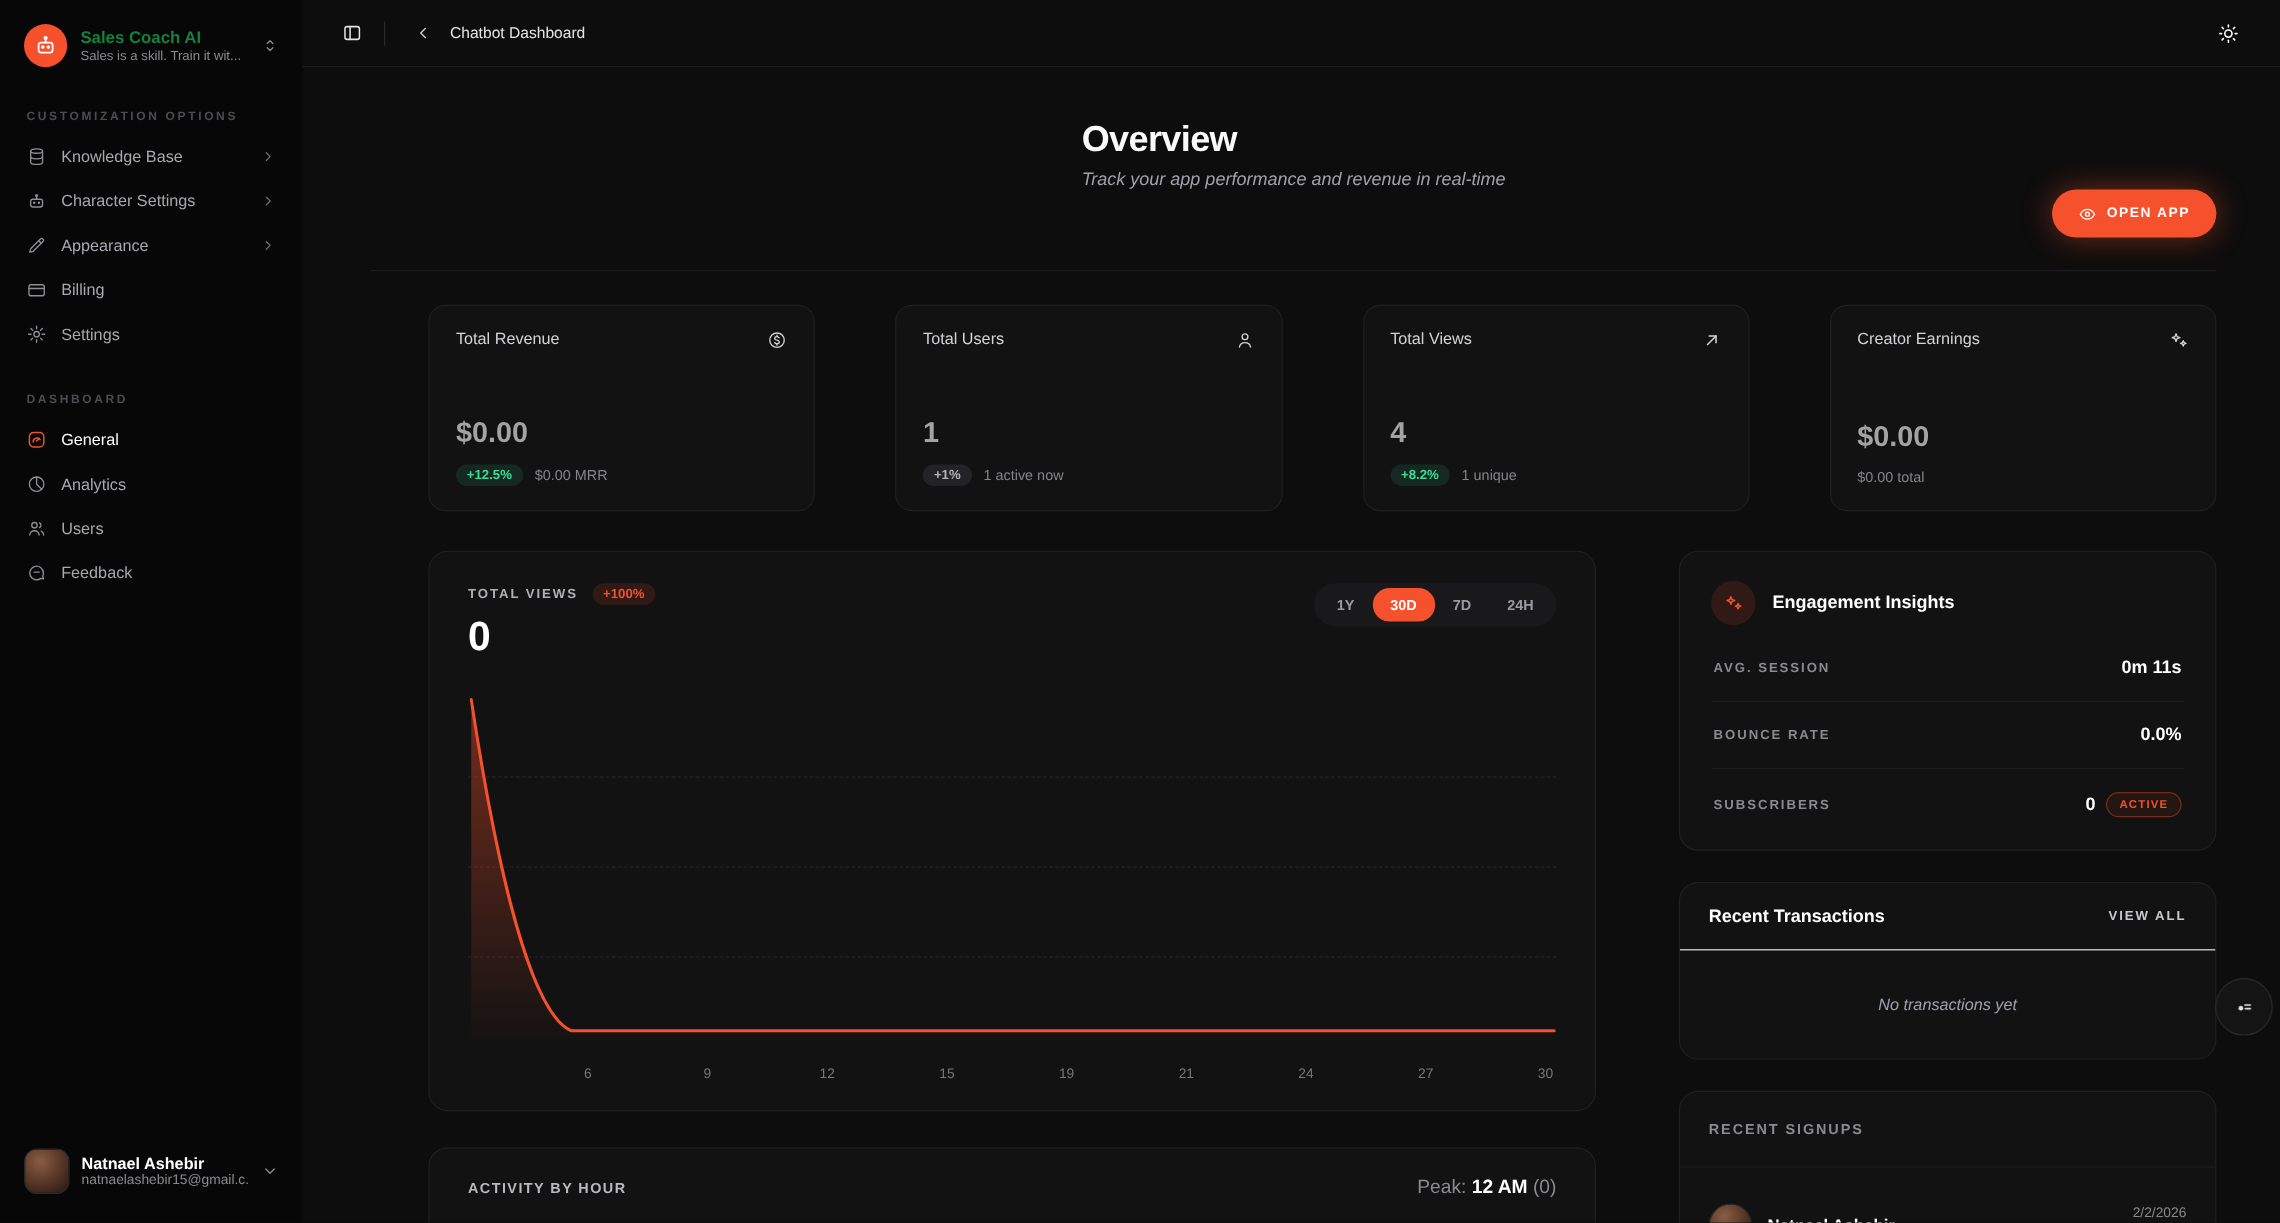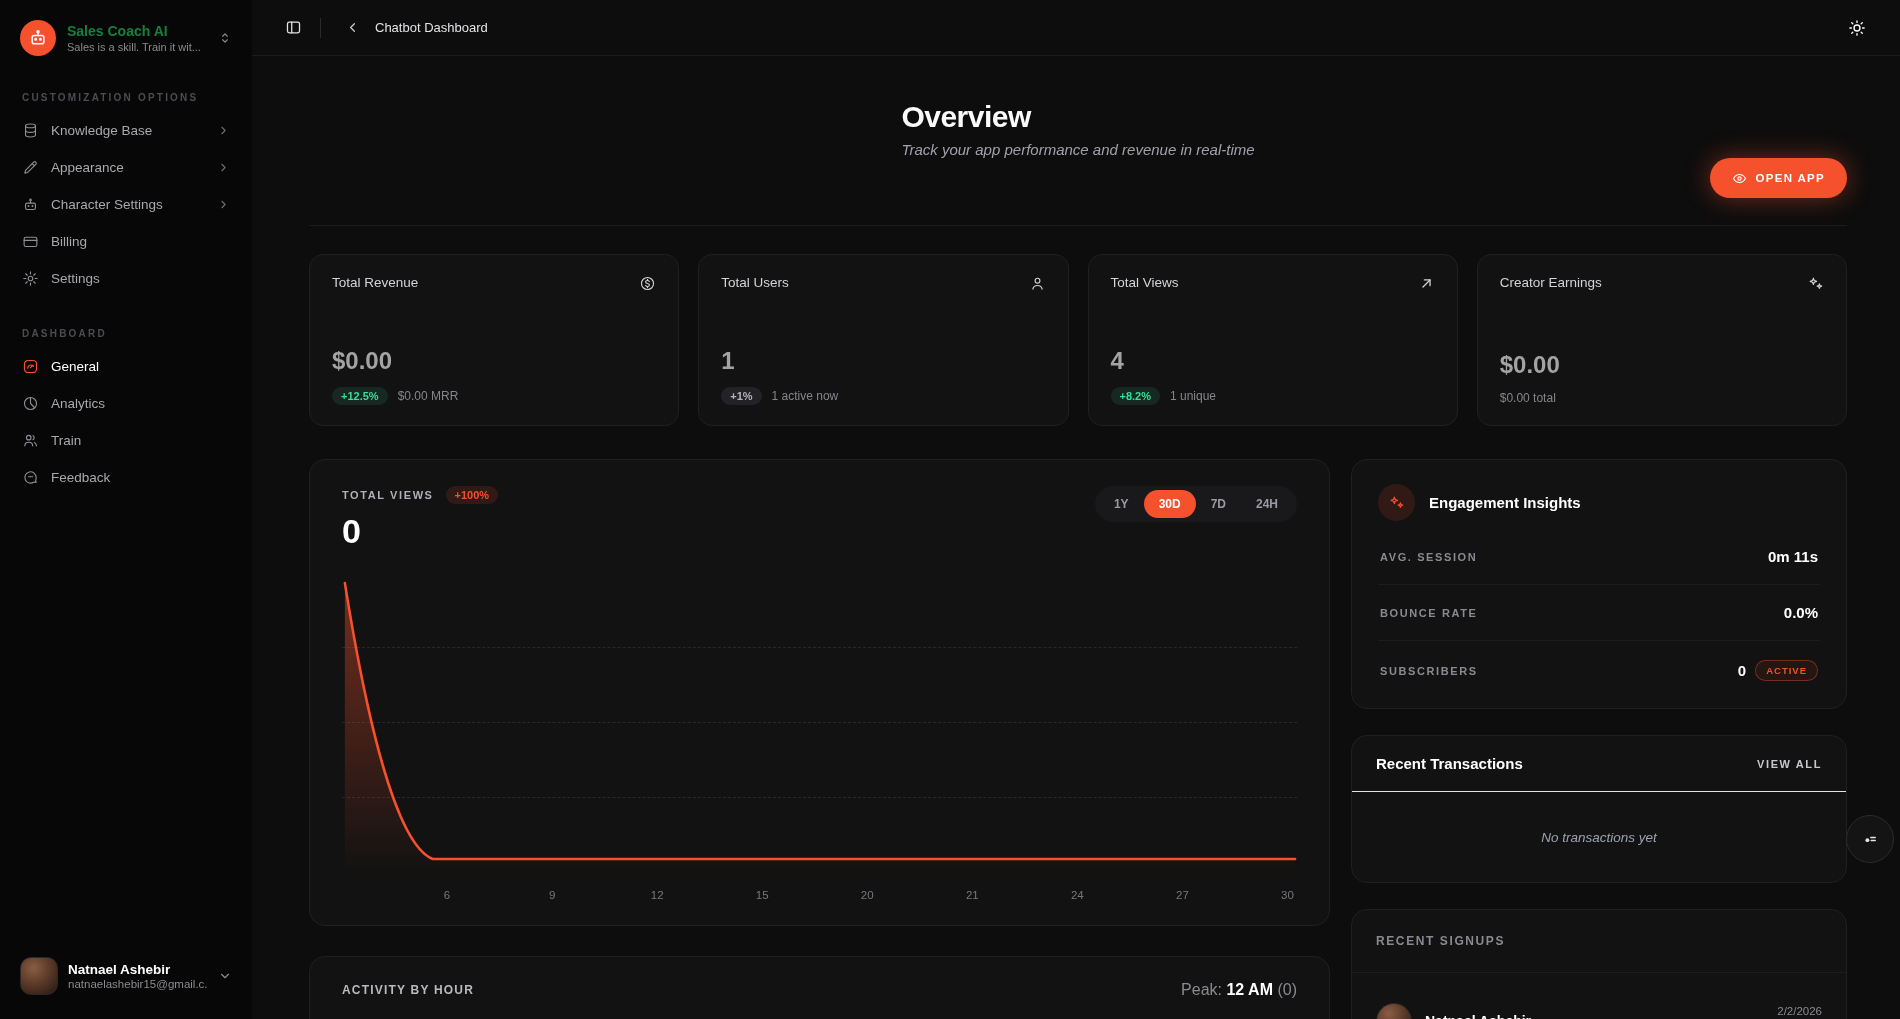--- a/index.html
+++ b/index.html
@@ -54,21 +54,21 @@
   .ov-title { font-size:30px; font-weight:800; color:#fafafa; letter-spacing:-0.5px; }
   .ov-sub { font-size:15px; font-style:italic; color:#a1a1aa; margin-top:7px; }
   .open-app { margin-left:auto; height:40px; padding:0 22px; border-radius:999px; border:none;
     background:#f4512c; color:#fff; font-family:inherit; font-size:11.5px; font-weight:700;
     letter-spacing:1.3px; display:flex; align-items:center; gap:9px; cursor:pointer;
     box-shadow:0 0 26px rgba(244,81,44,.45); }
   .hr { border-top:1px solid #1c1c1e; margin-top:27px; }
 
   
   .stats { margin-top:28px; display:grid; grid-template-columns:repeat(4,1fr); gap:19px; }
-  .card { background:#121212; border:1px solid #202022; border-radius:14px; }
+  .card { background:#121212; border:1px solid #202022; border-radius:14px;margin-left:48px; }
   .stat-card { padding:20px 22px; height:172px; display:flex; flex-direction:column; }
   .stat-head { display:flex; align-items:flex-start; justify-content:space-between; }
   .stat-title { font-size:13.5px; color:#d4d4d8; }
   .stat-ic { color:#d4d4d8; display:flex; }
   .stat-value { margin-top:auto; font-size:24px; font-weight:800; color:#a3a3a3; }
   .stat-meta { margin-top:12px; display:flex; align-items:center; gap:10px; }
   .pill { font-size:11px; font-weight:700; padding:3px 9px; border-radius:999px; }
   .pill.green { color:#3ddc97; background:rgba(52,211,153,.12); }
   .pill.gray { color:#b3b3ba; background:#232327; }
   .pill.accent { color:#f4512c; background:rgba(244,81,44,.14); }
@@ -182,50 +182,50 @@
       <span class="lbl">Knowledge Base</span>
       <span class="chev">
           <svg width="13" height="13" viewBox="0 0 24 24" fill="none" stroke="currentColor" stroke-width="2" stroke-linecap="round" stroke-linejoin="round">
             <polyline points="9 6 15 12 9 18"></polyline>
           </svg>
         </span>
     </div>
     <div class="side-item">
       <span class="ic">
           <svg width="17" height="17" viewBox="0 0 24 24" fill="none" stroke="currentColor" stroke-width="1.6" stroke-linecap="round" stroke-linejoin="round">
-            <path d="M4 20l1-4L16.5 4.5a2.1 2.1 0 0 1 3 3L8 19l-4 1z"></path>
-            <line x1="14.5" y1="6.5" x2="17.5" y2="9.5"></line>
-          </svg>
-        </span>
-      <span class="lbl">Appearance</span>
-      <span class="chev">
-          <svg width="13" height="13" viewBox="0 0 24 24" fill="none" stroke="currentColor" stroke-width="2" stroke-linecap="round" stroke-linejoin="round">
-            <polyline points="9 6 15 12 9 18"></polyline>
-          </svg>
-        </span>
-    </div>
-    <div class="side-item">
-      <span class="ic">
-          <svg width="17" height="17" viewBox="0 0 24 24" fill="none" stroke="currentColor" stroke-width="1.6" stroke-linecap="round" stroke-linejoin="round">
             <rect x="5" y="10" width="14" height="9" rx="2.5"></rect>
             <line x1="12" y1="10" x2="12" y2="6.5"></line>
             <circle cx="12" cy="5.5" r="1"></circle>
             <circle cx="9.2" cy="14" r="0.6" fill="currentColor"></circle>
             <circle cx="14.8" cy="14" r="0.6" fill="currentColor"></circle>
           </svg>
         </span>
       <span class="lbl">Character Settings</span>
       <span class="chev">
           <svg width="13" height="13" viewBox="0 0 24 24" fill="none" stroke="currentColor" stroke-width="2" stroke-linecap="round" stroke-linejoin="round">
             <polyline points="9 6 15 12 9 18"></polyline>
           </svg>
         </span>
     </div>
     <div class="side-item">
       <span class="ic">
+          <svg width="17" height="17" viewBox="0 0 24 24" fill="none" stroke="currentColor" stroke-width="1.6" stroke-linecap="round" stroke-linejoin="round">
+            <path d="M4 20l1-4L16.5 4.5a2.1 2.1 0 0 1 3 3L8 19l-4 1z"></path>
+            <line x1="14.5" y1="6.5" x2="17.5" y2="9.5"></line>
+          </svg>
+        </span>
+      <span class="lbl">Appearance</span>
+      <span class="chev">
+          <svg width="13" height="13" viewBox="0 0 24 24" fill="none" stroke="currentColor" stroke-width="2" stroke-linecap="round" stroke-linejoin="round">
+            <polyline points="9 6 15 12 9 18"></polyline>
+          </svg>
+        </span>
+    </div>
+    <div class="side-item">
+      <span class="ic">
           <svg width="17" height="17" viewBox="0 0 24 24" fill="none" stroke="currentColor" stroke-width="1.6" stroke-linecap="round">
             <rect x="3" y="6" width="18" height="13" rx="2.5"></rect>
             <line x1="3" y1="10.5" x2="21" y2="10.5"></line>
           </svg>
         </span>
       <span class="lbl">Billing</span>
     </div>
     <div class="side-item">
       <span class="ic">
           <svg width="17" height="17" viewBox="0 0 24 24" fill="none" stroke="currentColor" stroke-width="1.6" stroke-linecap="round">
@@ -258,21 +258,21 @@
       <span class="lbl">Analytics</span>
     </div>
     <div class="side-item">
       <span class="ic">
           <svg width="17" height="17" viewBox="0 0 24 24" fill="none" stroke="currentColor" stroke-width="1.6" stroke-linecap="round" stroke-linejoin="round">
             <circle cx="9.5" cy="8" r="3.2"></circle>
             <path d="M4 19.5c0-3 2.5-5 5.5-5s5.5 2 5.5 5"></path>
             <path d="M15.5 5.2a3.2 3.2 0 0 1 0 5.6M17.5 14.9c1.7.8 2.8 2.4 2.8 4.6"></path>
           </svg>
         </span>
-      <span class="lbl">Train</span>
+      <span class="lbl">Users</span>
     </div>
     <div class="side-item">
       <span class="ic">
           <svg width="17" height="17" viewBox="0 0 24 24" fill="none" stroke="currentColor" stroke-width="1.6" stroke-linecap="round" stroke-linejoin="round">
             <path d="M20 12a8 8 0 1 0-3.1 6.3L20 19l-.7-3.1A8 8 0 0 0 20 12z"></path>
             <line x1="9" y1="11" x2="15" y2="11"></line>
           </svg>
         </span>
       <span class="lbl">Feedback</span>
     </div>
@@ -441,21 +441,21 @@
                 </defs>
                 <path d="M3 8 C 20 110, 52 268, 95 284 L 998 284 L 998 300 L 3 300 Z" fill="url(#areaGrad)"></path>
                 <path d="M3 8 C 20 110, 52 268, 95 284 L 998 284" fill="none" stroke="#f4512c" stroke-width="2.5" vector-effect="non-scaling-stroke" stroke-linecap="round"></path>
               </svg>
             </div>
             <div class="x-axis">
               <span class="x-tick" style="left:11%">6</span>
               <span class="x-tick" style="left:22%">9</span>
               <span class="x-tick" style="left:33%">12</span>
               <span class="x-tick" style="left:44%">15</span>
-              <span class="x-tick" style="left:55%">20</span>
+              <span class="x-tick" style="left:55%">19</span>
               <span class="x-tick" style="left:66%">21</span>
               <span class="x-tick" style="left:77%">24</span>
               <span class="x-tick" style="left:88%">27</span>
               <span class="x-tick" style="left:99%">30</span>
             </div>
           </div>
 
           <div class="card activity-card">
             <div class="act-head">
               <span class="act-title">ACTIVITY BY HOUR</span>

